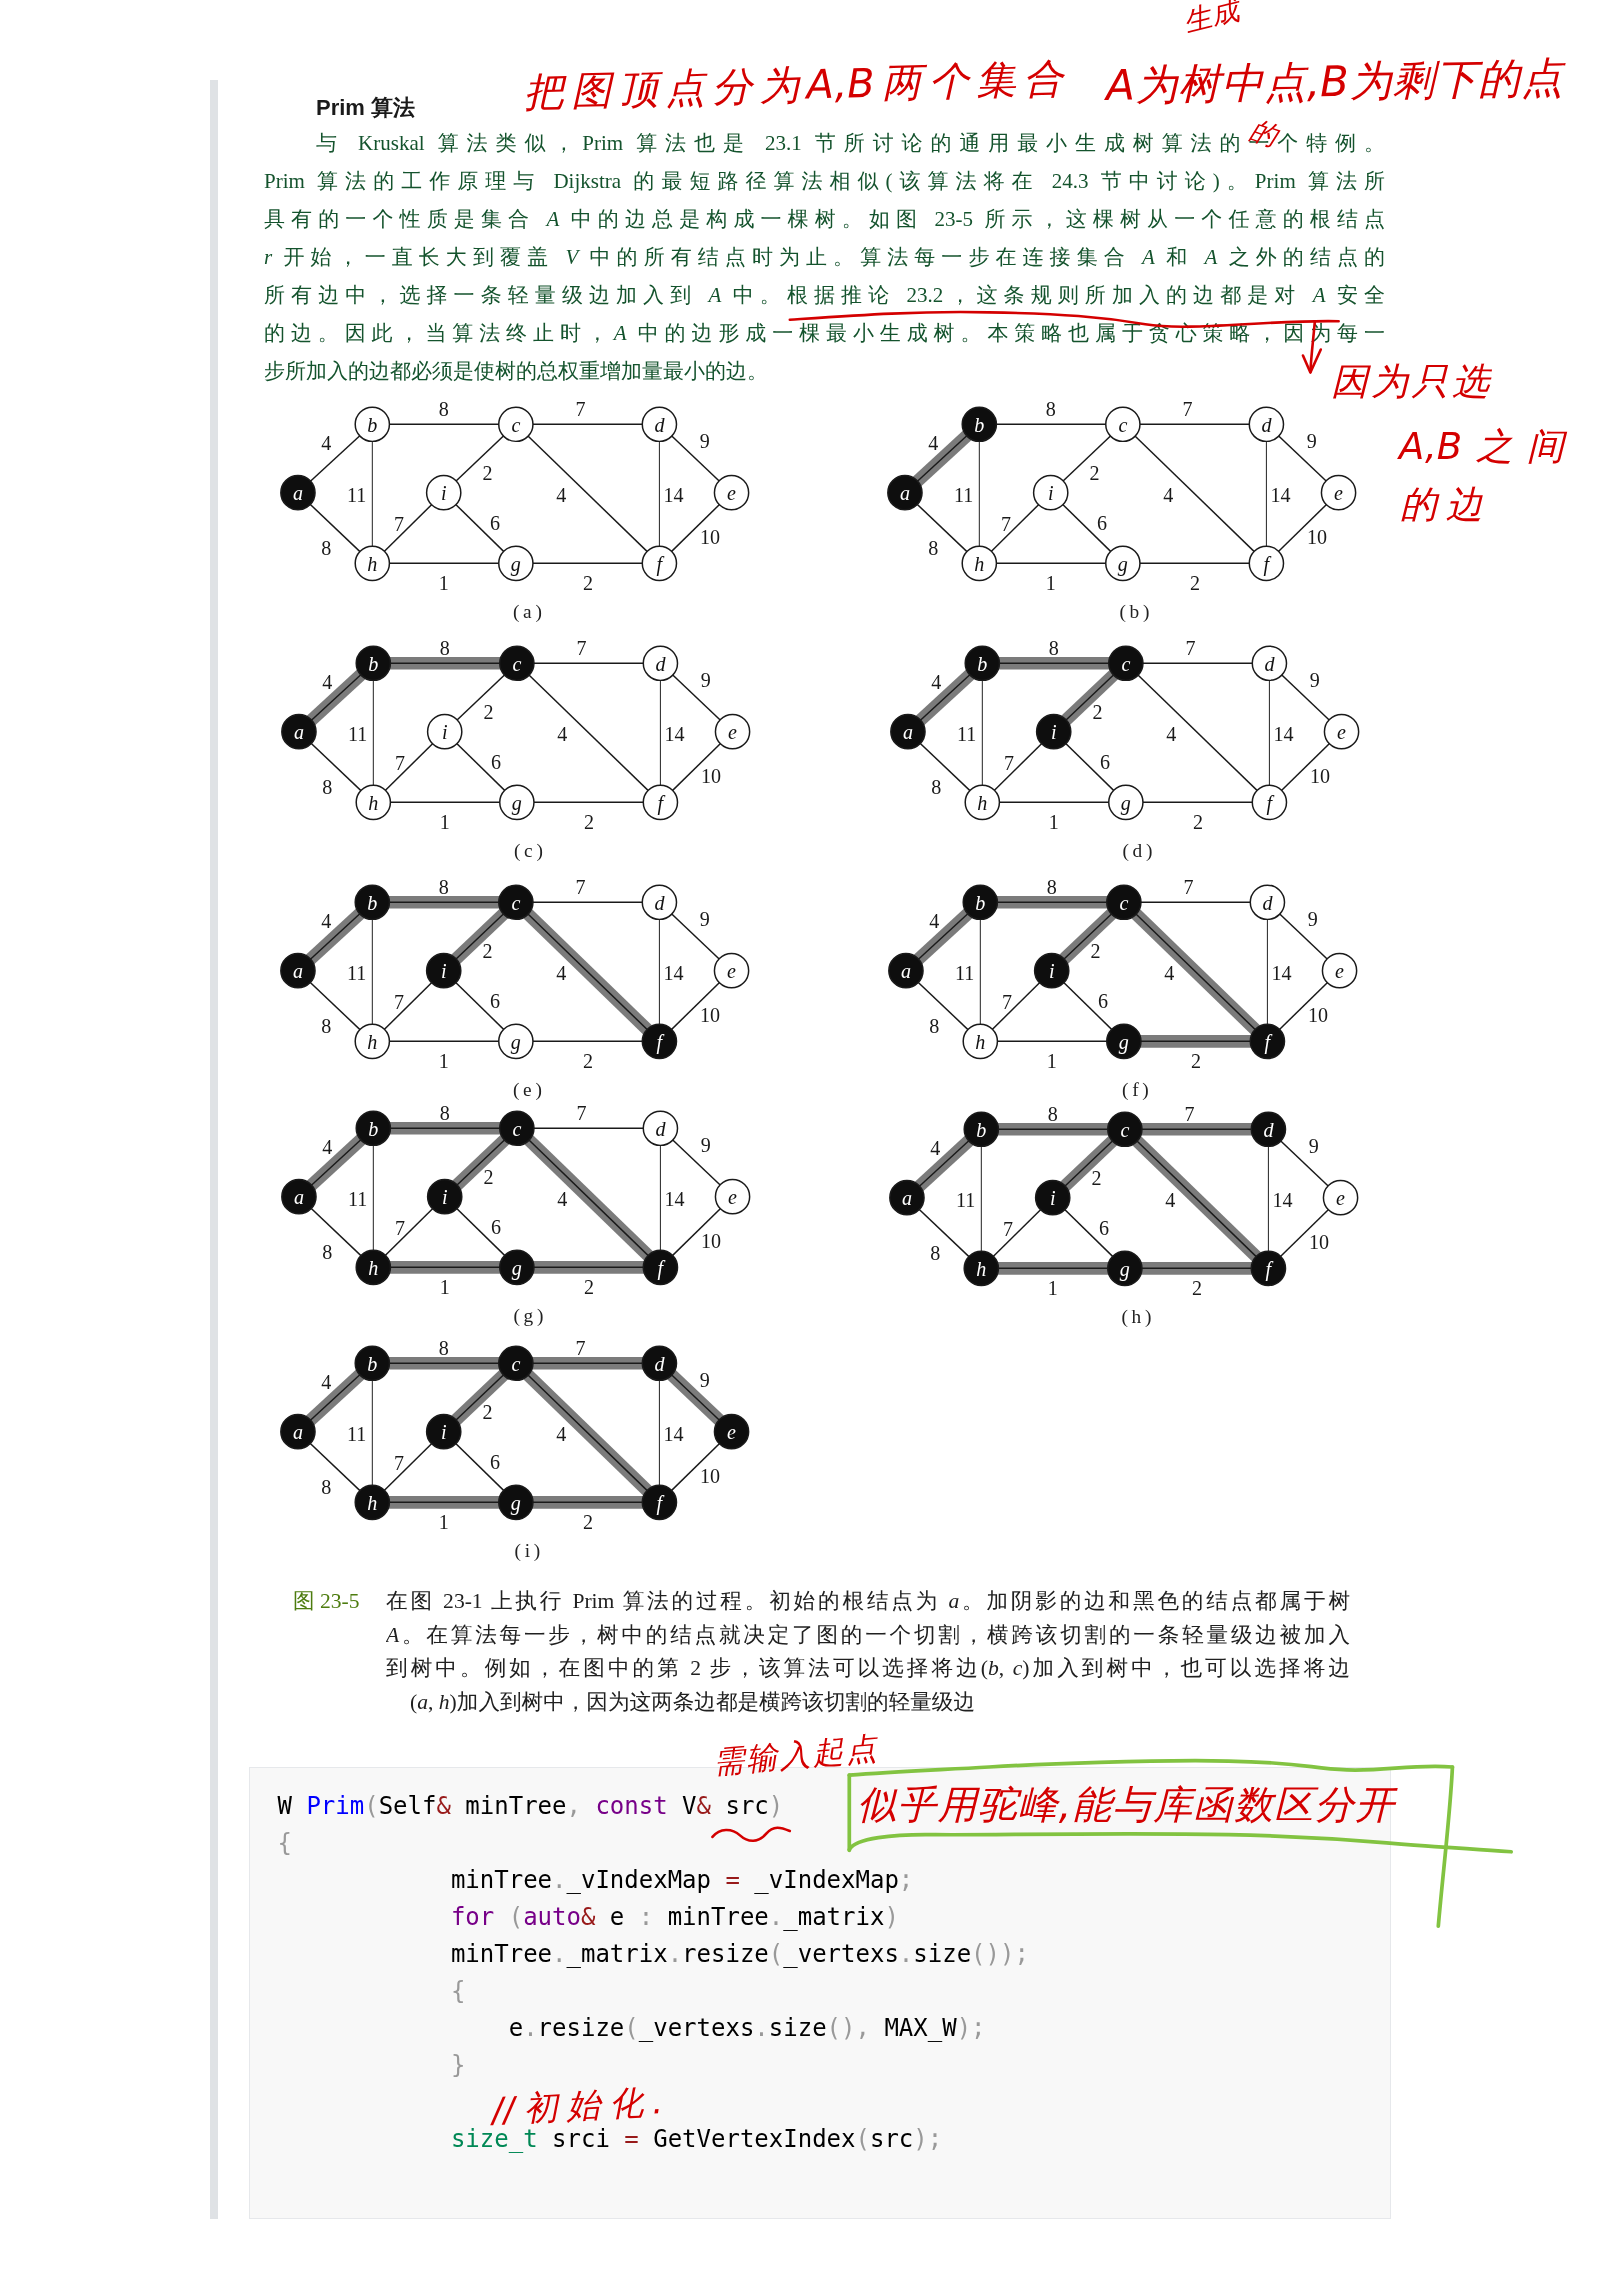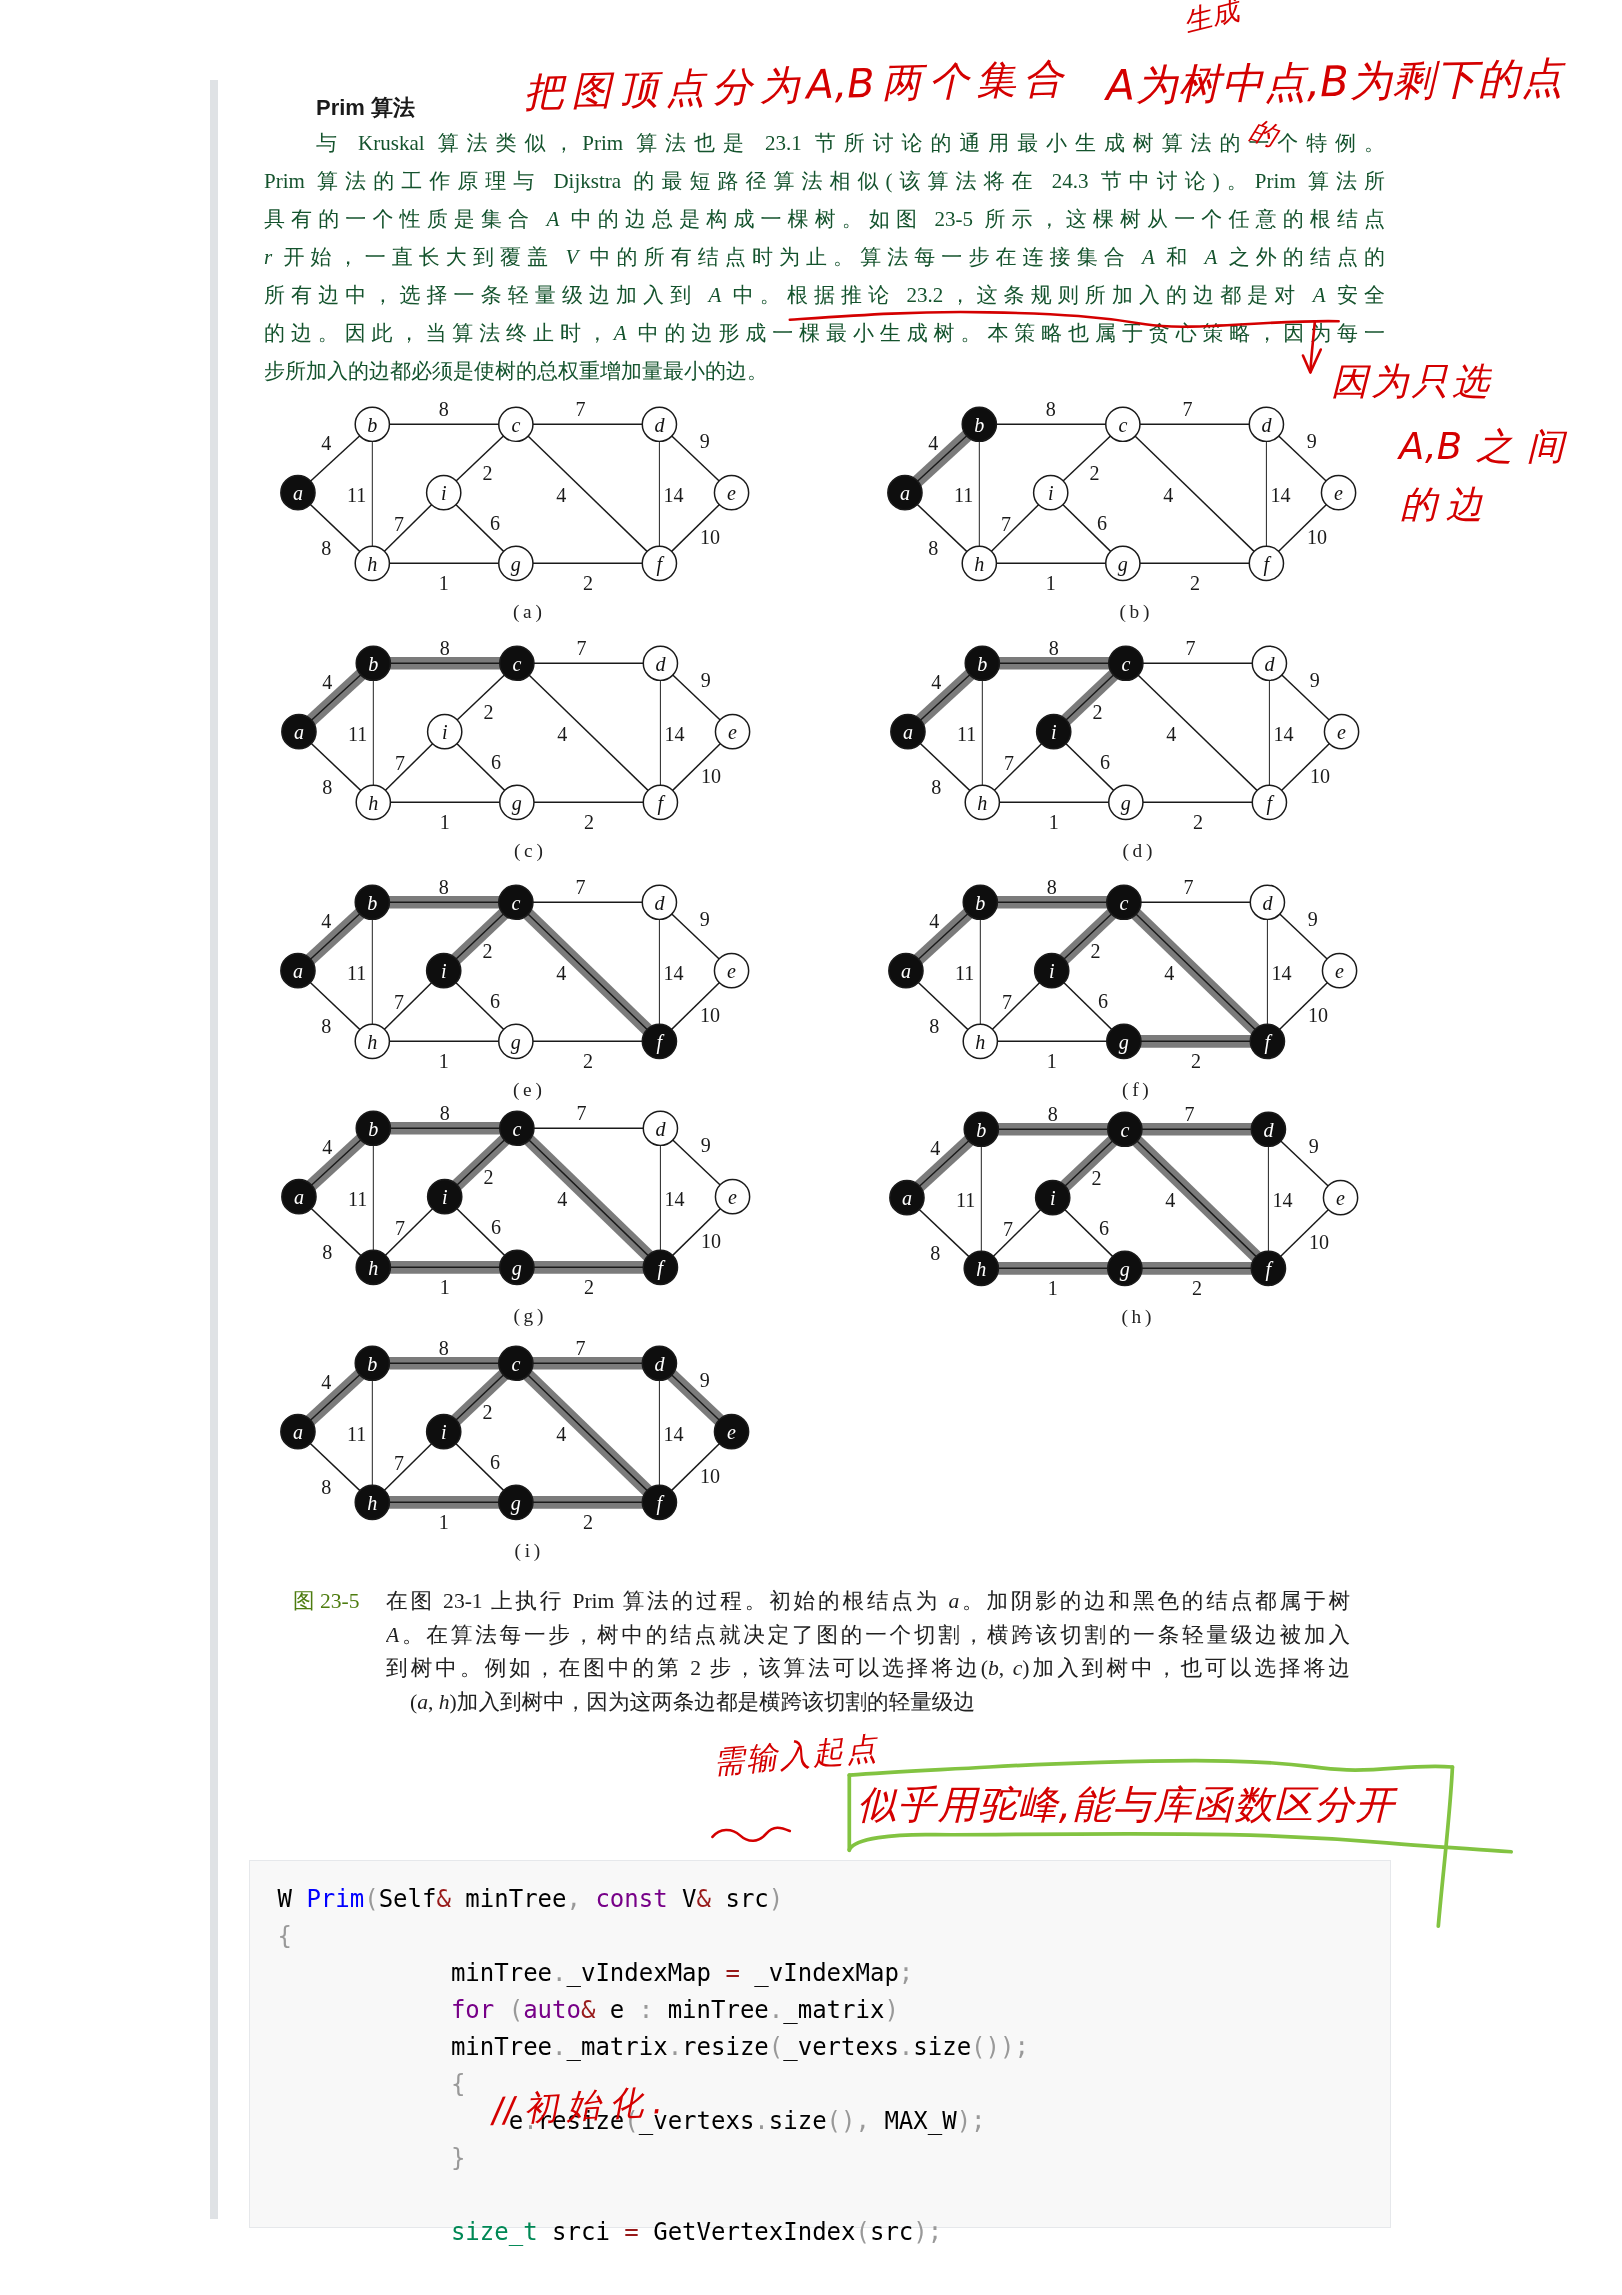--- a/index.html
+++ b/index.html
@@ -47,21 +47,21 @@
       font-size: 21.6px; color: #4d7c0f; white-space: nowrap;
     }
     .cap-line {
       position: absolute; left: 386px; width: 964px; height: 33px; line-height: 33px;
       font-size: 21.6px; color: #202020; overflow: hidden;
       text-align: justify; text-align-last: justify;
     }
     .cap-line.last { text-align-last: left; margin-left: 24px; }
 
     .code-block {
-      position: absolute; left: 249px; top: 1860px; width: 1142px; height: 368px;
+      position: absolute; left: 249px; top: 1767px; width: 1142px; height: 452px;
       background: #f8f8f8; border: 0.7px solid #e6e8eb; box-sizing: border-box;
     }
     .code-lines {
       position: absolute; left: 27.5px; top: 20px;
       font-family: "DejaVu Sans Mono", "Liberation Mono", monospace;
       font-size: 24px; line-height: 37px; color: #000;
     }
     .cl { height: 37px; white-space: pre; }
     .r-def { color: #0000ff; }
     .r-kw { color: #770088; }

